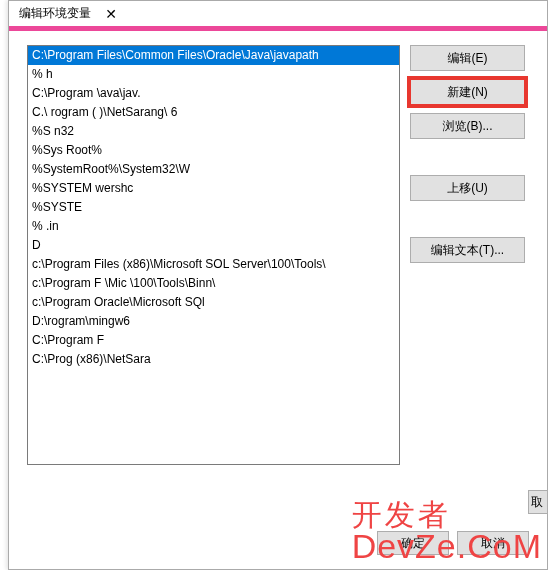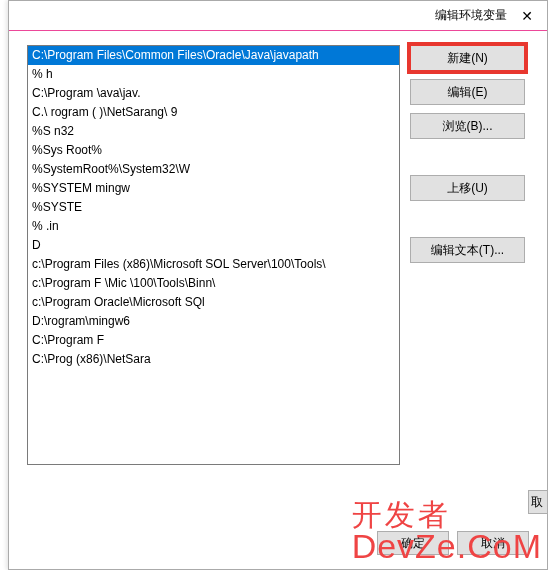--- a/index.html
+++ b/index.html
@@ -19,23 +19,23 @@
   width: 540px;
   height: 570px;
   border: 1px solid #aaa;
   background: #fff;
   box-shadow: -2px 0 4px rgba(0,0,0,0.1);
 }
 .titlebar {
   height: 30px;
   display: flex;
   align-items: center;
-  justify-content: flex-end;
+  justify-content: flex-start;
   padding: 0 0 0 10px;
-  border-bottom: 1px solid #ec4899;
+  border-bottom: 5px solid #ec4899;
 }
 .titlebar-title {
   font-size: 12px;
   color: #000;
 }
 .close-btn {
   width: 40px;
   height: 30px;
   display: flex;
   align-items: center;
@@ -153,39 +153,39 @@
   <div class="titlebar">
     <span class="titlebar-title">编辑环境变量</span>
     <div class="close-btn">✕</div>
   </div>
 
   <div class="dialog-body">
     <div class="list-container">
       <div class="list-item selected">C:\Program Files\Common Files\Oracle\Java\javapath</div>
       <div class="list-item">%                                                         h</div>
       <div class="list-item">C:\Program                                         \ava\jav. </div>
-      <div class="list-item">C.\ rogram        (   )\NetSarang\             9</div>
+      <div class="list-item">C.\ rogram        (   )\NetSarang\             6</div>
       <div class="list-item">%S                              n32</div>
       <div class="list-item">%Sys      Root%</div>
       <div class="list-item">%SystemRoot%\System32\W</div>
-      <div class="list-item">%SYSTEM                                               mingw</div>
+      <div class="list-item">%SYSTEM                                               wershc</div>
       <div class="list-item">%SYSTE</div>
       <div class="list-item">%                              .in</div>
       <div class="list-item">D</div>
       <div class="list-item">c:\Program Files (x86)\Microsoft SOL Server\100\Tools\</div>
       <div class="list-item">c:\Program F    \Mic                        \100\Tools\Binn\</div>
       <div class="list-item">c:\Program Oracle\Microsoft SQl</div>
       <div class="list-item">D:\rogram\mingw6</div>
       <div class="list-item">C:\Program F</div>
       <div class="list-item">C:\Prog                   (x86)\NetSara</div>
     </div>
 
     <div class="btn-col">
+      <button class="btn">编辑(E)</button>
       <button class="btn highlighted">新建(N)</button>
-      <button class="btn">编辑(E)</button>
       <button class="btn">浏览(B)...</button>
       <div class="gap"></div>
       <button class="btn">上移(U)</button>
       <div class="gap"></div>
       <button class="btn">编辑文本(T)...</button>
     </div>
   </div>
 
   <div class="dialog-footer">
     <button class="footer-btn">确定</button>

